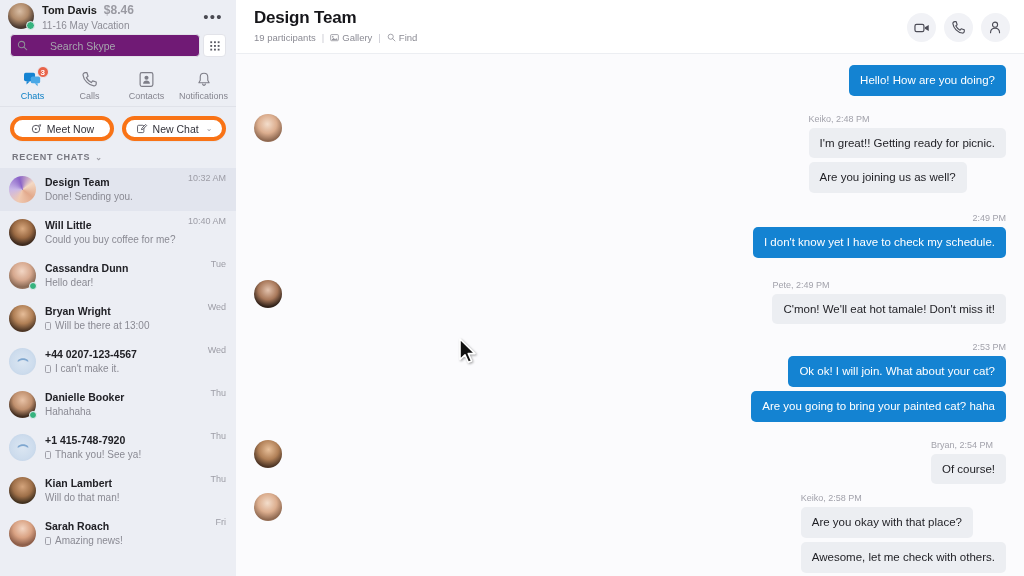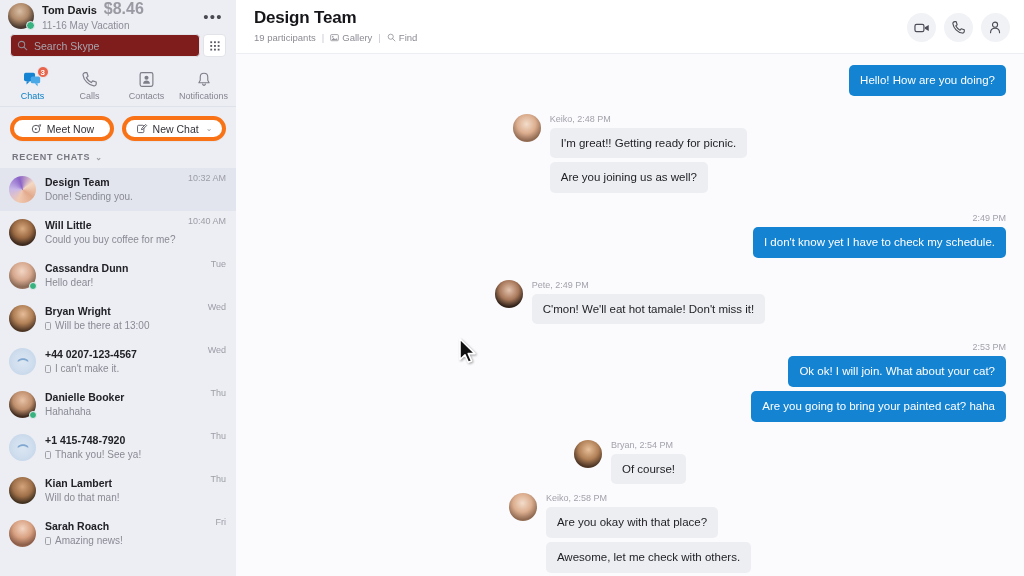--- a/index.html
+++ b/index.html
@@ -28,32 +28,33 @@
   .av-me { width: 26px; height: 26px; border-radius: 50%;
     background: radial-gradient(circle at 45% 32%, #d8bda4 0%, #b08a6a 38%, #4a3a31 70%, #2b2320 100%);
     overflow: hidden; }
   .presence {
     position: absolute; right: -1px; bottom: -1px;
     width: 9px; height: 9px; border-radius: 50%;
     background: #36b37e; border: 1.5px solid #eceef4;
   }
   .profile-text { margin-left: 8px; line-height: 1.25; flex: 1; min-width: 0; }
   .pname { font-size: 11px; font-weight: bold; color: #1b1b1b; display: inline-block; }
-  .pbal { font-size: 16px; font-weight: bold; color: #9a9aa2; margin-left: 7px; display: inline-block; }
+  .pbal { font-size: 12px; font-weight: bold; color: #9a9aa2; margin-left: 7px; display: inline-block; }
   .pstatus { font-size: 10px; color: #8c8c95; margin-top: 1px; }
   .dots-btn {
     width: 26px; height: 22px; display: flex; align-items: center; justify-content: center;
     color: #4a4a52; font-size: 15px; letter-spacing: 1.3px; cursor: pointer;
   }
 
   .search-row { padding: 2px 10px 6px 10px; display: flex; align-items: center; }
   .searchbox {
-    flex: 1; height: 23px; background: #7f1d1d; border-radius: 4px;
+    flex: 1; height: 23px; background: #701a75; border-radius: 4px;
     display: flex; align-items: center; padding: 0 6px;
     border: 1px solid #e2e3e9;
+    gap: 16px;
   }
   .search-ph { font-size: 10.5px; color: #a6a6ae; margin-left: 6px; }
   .dialpad {
     width: 23px; height: 23px; background: #fff; border-radius: 4px;
     margin-left: 3px; display: flex; align-items: center; justify-content: center;
     border: 1px solid #e2e3e9; cursor: pointer;
   }
   .dialpad i {
     display: block; width: 11px; height: 11px;
     background-image:
@@ -139,21 +140,21 @@
   .hactions { display: flex; gap: 8px; align-items: center; padding-top: 5px; }
   .hbtn {
     width: 29px; height: 29px; border-radius: 50%;
     background: #f1f2f6; display: flex; align-items: center; justify-content: center;
     cursor: pointer; color: #4d4d57;
   }
 
   .mbody { flex: 1; position: relative; overflow: hidden; padding: 0 18px; }
 
   .msg-group { display: flex; margin-top: 2px; }
-  .msg-group.inc { justify-content: center; }
+  .msg-group.inc { justify-content: space-between; }
   .msg-group.out { justify-content: flex-end; }
   .g-av { width: 28px; height: 28px; border-radius: 50%; flex: none; overflow: hidden; margin-right: 9px; }
   .g-col { display: flex; flex-direction: column; max-width: 470px; }
   .g-meta { font-size: 9px; color: #a2a2ab; margin-bottom: 4px; }
   .g-meta.right { text-align: right; color: #a2a2ab; }
   .bub {
     border-radius: 5px; padding: 7px 11px;
     font-size: 11.5px; line-height: 1.45; margin-bottom: 4px;
     align-self: flex-start; max-width: 100%;
   }

